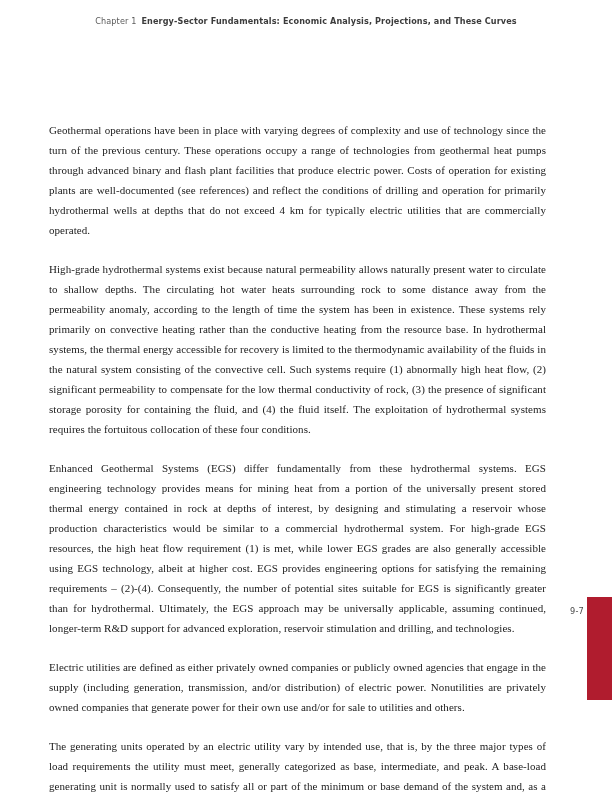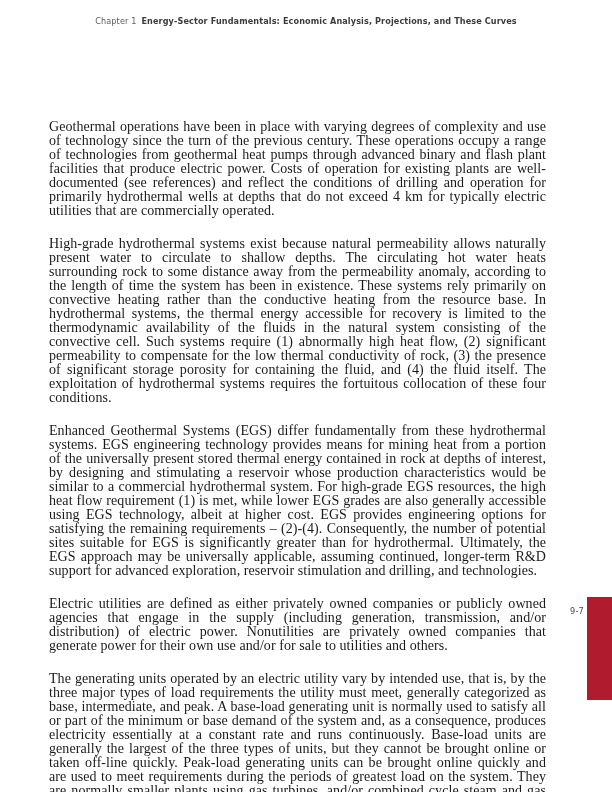--- a/index.html
+++ b/index.html
@@ -55,22 +55,22 @@
 
   
   .body-column {
     position: absolute;
     top: 120px;
     left: 49px;
     width: 497px;
   }
   .para {
     margin: 0 0 19px 0;
-    font-size: 14px;
-    line-height: 14px;
+    font-size: 11px;
+    line-height: 20px;
     color: #1a1a1a;
     text-align: justify;
     text-justify: inter-word;
     hyphens: none;
     letter-spacing: 0.005em;
   }
   .para:last-child {
     margin-bottom: 0;
   }
 

